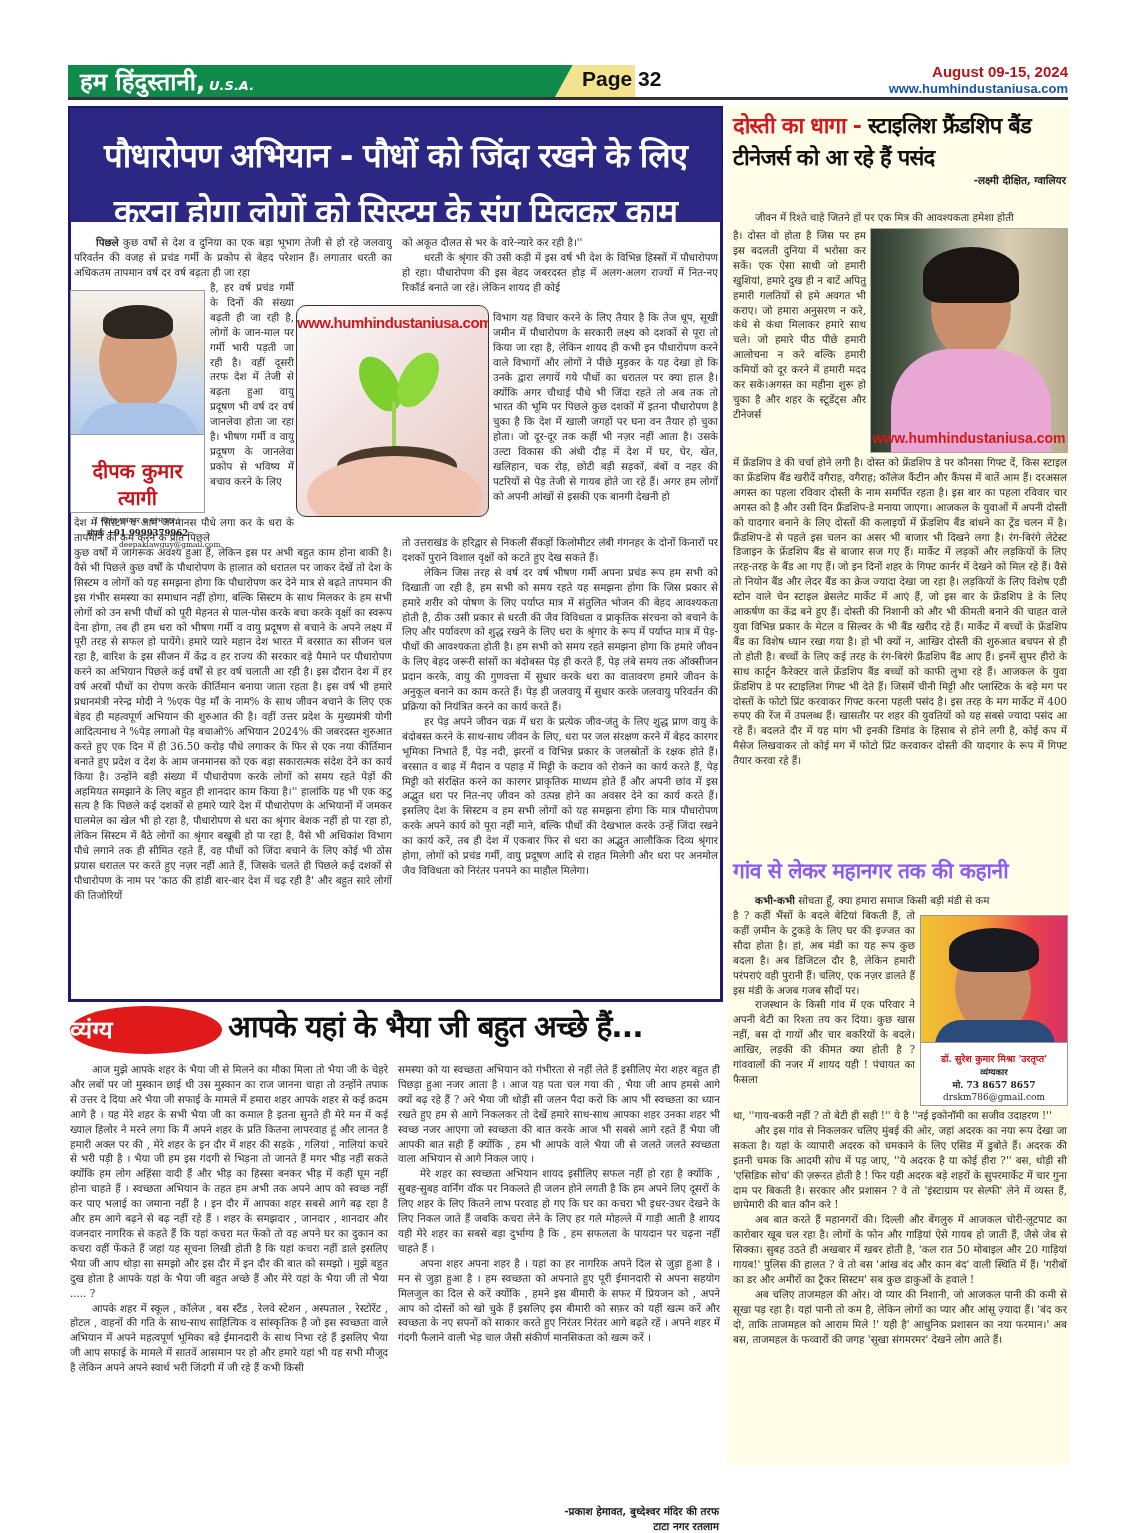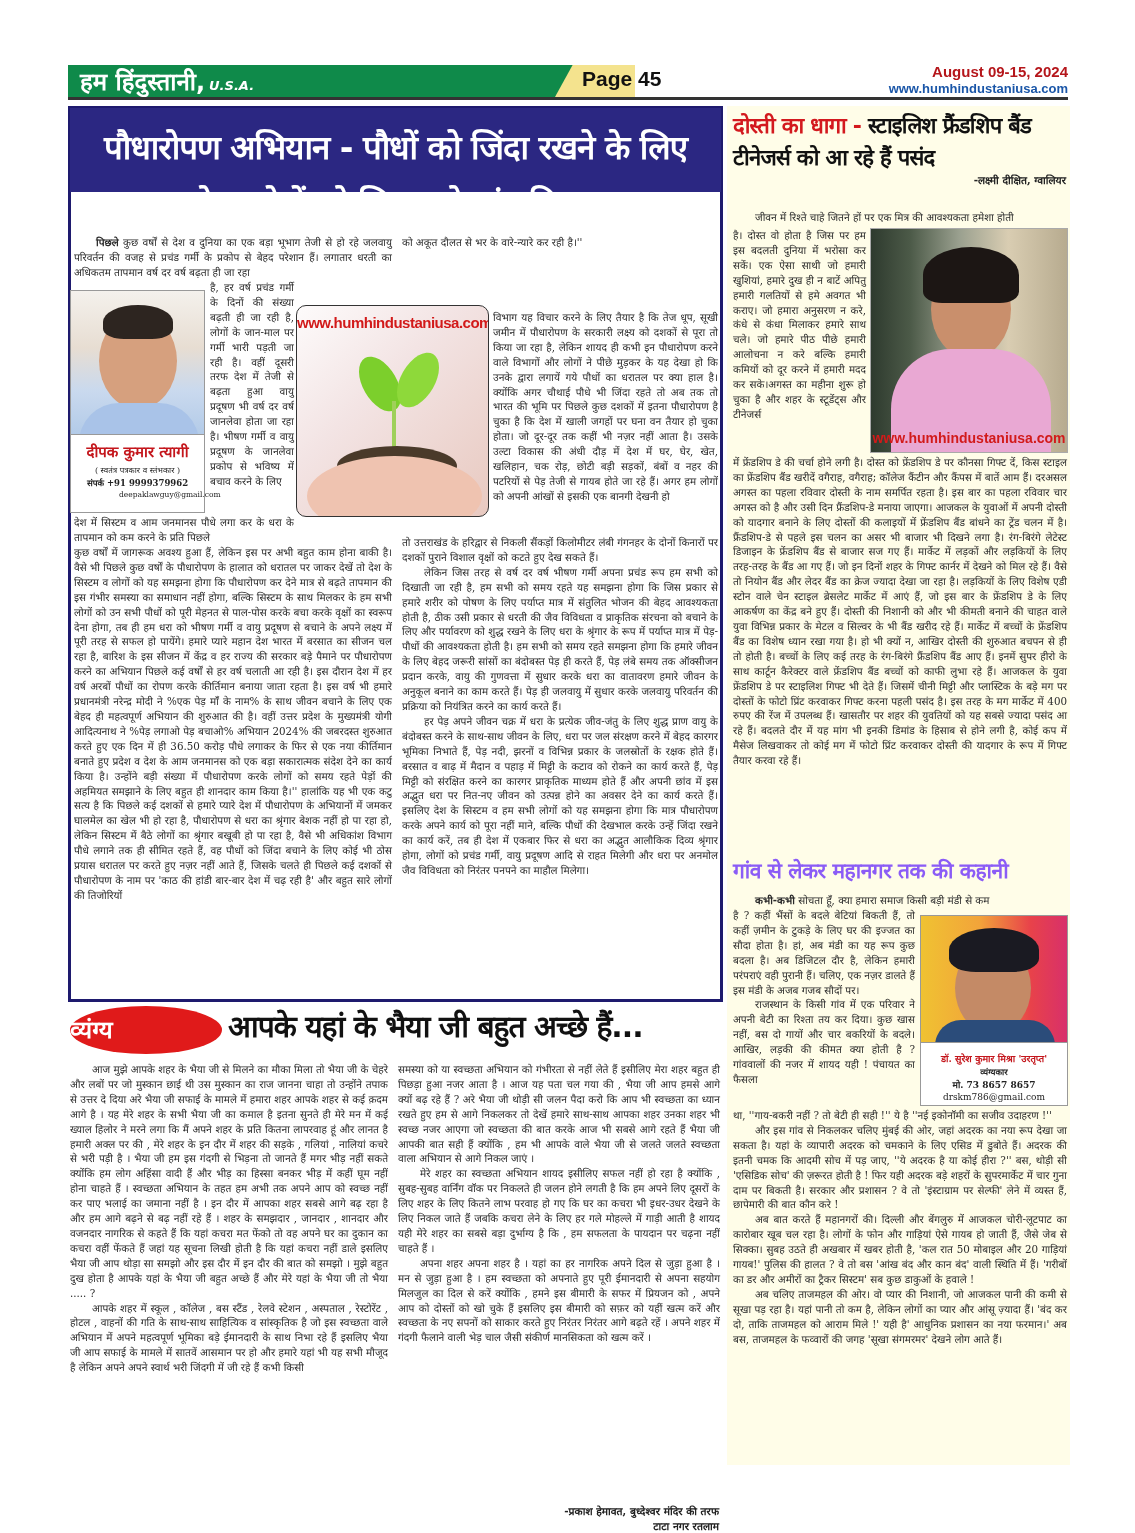--- a/index.html
+++ b/index.html
@@ -10,29 +10,29 @@
   #masthead{left:68px;top:65px;width:565px;height:32px;background:#0f8a4a;}
   #masthead-title{left:80px;top:64px;font-family:"DejaVu Sans",sans-serif;font-weight:bold;font-size:24px;color:#fff;white-space:nowrap;}
   #masthead-title i{font-size:13px;font-style:italic;margin-left:4px;}
   #page-badge{left:555px;top:65px;width:80px;height:32px;background:#f4e38e;clip-path:polygon(22% 0,100% 0,100% 100%,0 100%);}
   #page-label{left:582px;top:67px;font-family:"Liberation Sans",sans-serif;font-weight:bold;font-size:21px;color:#111;}
   #mast-line{left:68px;top:97px;width:1000px;height:3px;background:#333;}
   #issue-date{left:820px;top:63px;width:248px;text-align:right;font-family:"Liberation Sans",sans-serif;font-weight:bold;font-size:15px;color:#b5161b;}
   #site-url{left:820px;top:81px;width:248px;text-align:right;font-family:"Liberation Sans",sans-serif;font-weight:bold;font-size:13px;color:#1a56a8;}
   
   #main-box{left:68px;top:106px;width:655px;height:896px;border:3px solid #1e1a6e;}
-  #main-headline{left:70px;top:108px;width:651px;height:84px;background:#2b2782;color:#fff;font-family:"DejaVu Sans",sans-serif;font-weight:bold;font-size:33px;line-height:56px;text-align:center;letter-spacing:-1px;padding-top:12px;}
+  #main-headline{left:70px;top:108px;width:651px;height:114px;background:#2b2782;color:#fff;font-family:"DejaVu Sans",sans-serif;font-weight:bold;font-size:33px;line-height:56px;text-align:center;letter-spacing:-1px;padding-top:20px;}
   .col{font-size:10.3px;line-height:14.9px;text-align:justify;color:#2a2a2a;}
   .col p{text-indent:22px;}
   .col p.noind{text-indent:0;}
   .col b{font-weight:bold;}
   #author-photo{left:70px;top:290px;width:135px;height:145px;border:1px solid #999;background:linear-gradient(180deg,#f4f1ec 0%,#e7ddd2 40%,#c9d9ee 70%,#b3cbe8 100%);overflow:hidden;}
   .face{position:absolute;border-radius:50%;}
   #author-caption{left:70px;top:435px;width:135px;height:78px;border:1px solid #999;border-top:none;background:#fff;text-align:center;}
-  #author-name{font-family:"DejaVu Sans",sans-serif;font-weight:bold;font-size:15px;color:#c4161c;margin-top:6px;}
+  #author-name{font-family:"DejaVu Sans",sans-serif;font-weight:bold;font-size:20px;color:#c4161c;margin-top:22px;}
   #author-role{font-size:8px;margin-top:3px;}
   #author-phone{font-size:8.5px;font-weight:bold;margin-top:2px;}
   #author-email{font-size:7.5px;margin-top:2px;padding-left:48px;}
   #plant-img{left:296px;top:305px;width:193px;height:212px;border:1px solid #333;border-radius:10px;background:linear-gradient(135deg,#fdfbfb 0%,#f3e4e4 40%,#e8c9c0 100%);overflow:hidden;}
   #plant-watermark{left:0;top:8px;width:193px;text-align:center;font-family:"Liberation Sans",sans-serif;font-weight:bold;font-size:15px;color:#d21a1a;letter-spacing:-0.5px;}
   
   #right-top{left:727px;top:106px;width:343px;height:750px;background:#fffde8;}
   #fr-head{left:733px;top:110px;width:335px;font-family:"DejaVu Sans",sans-serif;font-weight:bold;font-size:22px;line-height:32px;color:#111;letter-spacing:-0.8px;}
   #fr-head .red{color:#d3191e;}
   #fr-byline{left:740px;top:173px;width:326px;text-align:right;font-size:10.5px;font-weight:bold;}
@@ -52,21 +52,21 @@
   #gv-cap-role{font-size:8.5px;font-weight:bold;margin-top:1px;}
   #gv-cap-phone{font-size:9px;font-weight:bold;margin-top:1px;}
   #gv-cap-email{font-size:9px;margin-top:1px;}
 </style>
 </head>
 <body>
 
 <div class="abs" id="masthead"></div>
 <div class="abs" id="masthead-title"><span>हम हिंदुस्तानी,</span><i>U.S.A.</i></div>
 <div class="abs" id="page-badge"></div>
-<div class="abs" id="page-label">Page 45</div>
+<div class="abs" id="page-label">Page 32</div>
 <div class="abs" id="issue-date">August 09-15, 2024</div>
 <div class="abs" id="site-url">www.humhindustaniusa.com</div>
 <div class="abs" id="mast-line"></div>
 
 <div class="abs" id="main-box"></div>
 <div class="abs" id="main-headline">
   <div>पौधारोपण अभियान - पौधों को जिंदा रखने के लिए</div>
   <div>करना होगा लोगों को सिस्टम के संग मिलकर काम</div>
 </div>
 
@@ -98,20 +98,21 @@
   <div class="abs" id="plant-watermark">www.humhindustaniusa.com</div>
   <div class="face" style="left:66px;top:48px;width:34px;height:60px;background:#7ccf2c;transform:rotate(-30deg);"></div>
   <div class="face" style="left:104px;top:44px;width:34px;height:60px;background:#8ed93a;transform:rotate(30deg);"></div>
   <div class="abs" style="left:95px;top:95px;width:4px;height:50px;background:#9fd05a;"></div>
   <div class="face" style="left:40px;top:140px;width:120px;height:40px;background:#4a3a2a;"></div>
   <div class="face" style="left:10px;top:150px;width:175px;height:80px;background:#efc3b0;"></div>
 </div>
 
 <div class="abs col" style="left:402px;top:235px;width:316px;">
   <p class="noind">को अकूत दौलत से भर के वारे-न्यारे कर रही है।''</p>
+  <p>धरती के श्रृंगार की उसी कड़ी में इस वर्ष भी देश के विभिन्न हिस्सों में पौधारोपण हो रहा। पौधारोपण की इस बेहद जबरदस्त होड़ में अलग-अलग राज्यों में नित-नए रिकॉर्ड बनाते जा रहे। लेकिन शायद ही कोई</p>
 </div>
 <div class="abs col" style="left:493px;top:310px;width:225px;">
   <p class="noind">विभाग यह विचार करने के लिए तैयार है कि तेज धूप, सूखी जमीन में पौधारोपण के सरकारी लक्ष्य को दशकों से पूरा तो किया जा रहा है, लेकिन शायद ही कभी इन पौधारोपण करने वाले विभागों और लोगों ने पीछे मुड़कर के यह देखा हो कि उनके द्वारा लगायें गये पौधों का धरातल पर क्या हाल है। क्योंकि अगर चौथाई पौधे भी जिंदा रहते तो अब तक तो भारत की भूमि पर पिछले कुछ दशकों में इतना पौधारोपण है चुका है कि देश में खाली जगहों पर घना वन तैयार हो चुका होता। जो दूर-दूर तक कहीं भी नज़र नहीं आता है। उसके उल्टा विकास की अंधी दौड़ में देश में घर, घेर, खेत, खलिहान, चक रोड़, छोटी बड़ी सड़कों, बंबों व नहर की पटरियों से पेड़ तेजी से गायब होते जा रहे हैं। अगर हम लोगों को अपनी आंखों से इसकी एक बानगी देखनी हो</p>
 </div>
 <div class="abs col" style="left:402px;top:535px;width:316px;">
   <p class="noind">तो उत्तराखंड के हरिद्वार से निकली सैंकड़ों किलोमीटर लंबी गंगनहर के दोनों किनारों पर दशकों पुराने विशाल वृक्षों को कटते हुए देख सकते हैं।</p>
   <p>लेकिन जिस तरह से वर्ष दर वर्ष भीषण गर्मी अपना प्रचंड रूप हम सभी को दिखाती जा रही है, हम सभी को समय रहते यह समझना होगा कि जिस प्रकार से हमारे शरीर को पोषण के लिए पर्याप्त मात्र में संतुलित भोजन की बेहद आवश्यकता होती है, ठीक उसी प्रकार से धरती की जैव विविधता व प्राकृतिक संरचना को बचाने के लिए और पर्यावरण को शुद्ध रखने के लिए धरा के श्रृंगार के रूप में पर्याप्त मात्र में पेड़-पौधों की आवश्यकता होती है। हम सभी को समय रहते समझना होगा कि हमारे जीवन के लिए बेहद जरूरी सांसों का बंदोबस्त पेड़ ही करते हैं, पेड़ लंबे समय तक ऑक्सीजन प्रदान करके, वायु की गुणवत्ता में सुधार करके धरा का वातावरण हमारे जीवन के अनुकूल बनाने का काम करते हैं। पेड़ ही जलवायु में सुधार करके जलवायु परिवर्तन की प्रक्रिया को नियंत्रित करने का कार्य करते हैं।</p>
   <p>हर पेड़ अपने जीवन चक्र में धरा के प्रत्येक जीव-जंतु के लिए शुद्ध प्राण वायु के बंदोबस्त करने के साथ-साथ जीवन के लिए, धरा पर जल संरक्षण करने में बेहद कारगर भूमिका निभाते हैं, पेड़ नदी, झरनों व विभिन्न प्रकार के जलस्रोतों के रक्षक होते हैं। बरसात व बाढ़ में मैदान व पहाड़ में मिट्टी के कटाव को रोकने का कार्य करते हैं, पेड़ मिट्टी को संरक्षित करने का कारगर प्राकृतिक माध्यम होते हैं और अपनी छांव में इस अद्भुत धरा पर नित-नए जीवन को उत्पन्न होने का अवसर देने का कार्य करते हैं। इसलिए देश के सिस्टम व हम सभी लोगों को यह समझना होगा कि मात्र पौधारोपण करके अपने कार्य को पूरा नहीं माने, बल्कि पौधों की देखभाल करके उन्हें जिंदा रखने का कार्य करें, तब ही देश में एकबार फिर से धरा का अद्भुत आलौकिक दिव्य श्रृंगार होगा, लोगों को प्रचंड गर्मी, वायु प्रदूषण आदि से राहत मिलेगी और धरा पर अनमोल जैव विविधता को निरंतर पनपने का माहौल मिलेगा।</p>
 </div>
 

